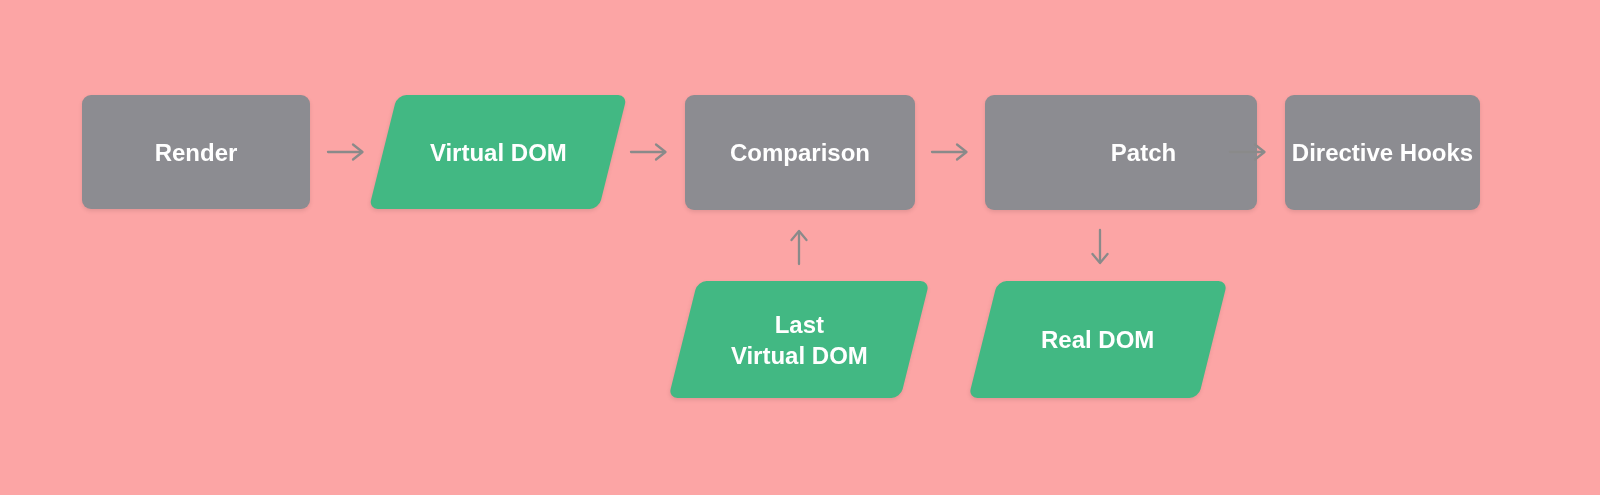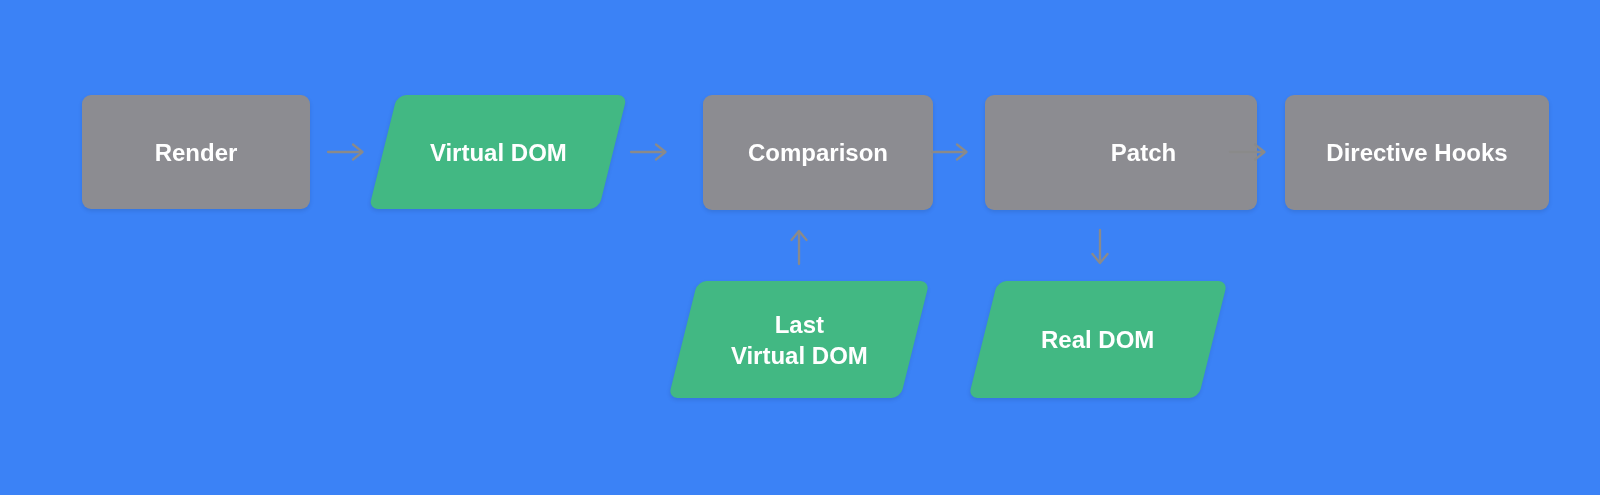--- a/index.html
+++ b/index.html
@@ -5,21 +5,21 @@
   html, body {
     margin: 0;
     padding: 0;
     background: #ffffff;
     font-family: "Liberation Sans", "DejaVu Sans", sans-serif;
   }
   .canvas {
     position: relative;
     width: 1600px;
     height: 495px;
-    background: #3b82f6;
+    background: #fca5a5;
     overflow: hidden;
   }
   .node {
     position: absolute;
     display: flex;
     align-items: center;
     justify-content: center;
     text-align: center;
     color: #ffffff;
     font-weight: 700;
@@ -30,23 +30,23 @@
   }
   .node.gray  { background: #8c8c91; }
   .node.green { background: #42b883; }
   .node.skewed { transform: skewX(-14deg); }
   .node.skewed .label { transform: skewX(14deg); }
   .label { display: block; }
 
   
   .n-render          { left: 82px;   top: 95px;  width: 228px; height: 114px; }
   .n-virtual-dom     { left: 383px;  top: 95px;  width: 230px; height: 114px; }
-  .n-comparison      { left: 685px;  top: 95px;  width: 230px; height: 115px; margin-left: 18px; }
+  .n-comparison      { left: 685px;  top: 95px;  width: 230px; height: 115px; }
   .n-patch           { left: 985px;  top: 95px;  width: 227px; height: 115px; padding-left: 45px; }
-  .n-directive-hooks { left: 1285px; top: 95px;  width: 264px; height: 115px; }
+  .n-directive-hooks { left: 1285px; top: 95px;  width: 195px; height: 115px; }
 
   
   .n-last-virtual-dom { left: 683px; top: 281px; width: 232px; height: 117px; }
   .n-real-dom         { left: 983px; top: 281px; width: 230px; height: 117px; }
 
   .edge { position: absolute; }
   .e-1 { left: 323px;  top: 140px; }
   .e-2 { left: 626px;  top: 140px; }
   .e-3 { left: 927px;  top: 140px; }
   .e-4 { left: 1225px; top: 140px; }

